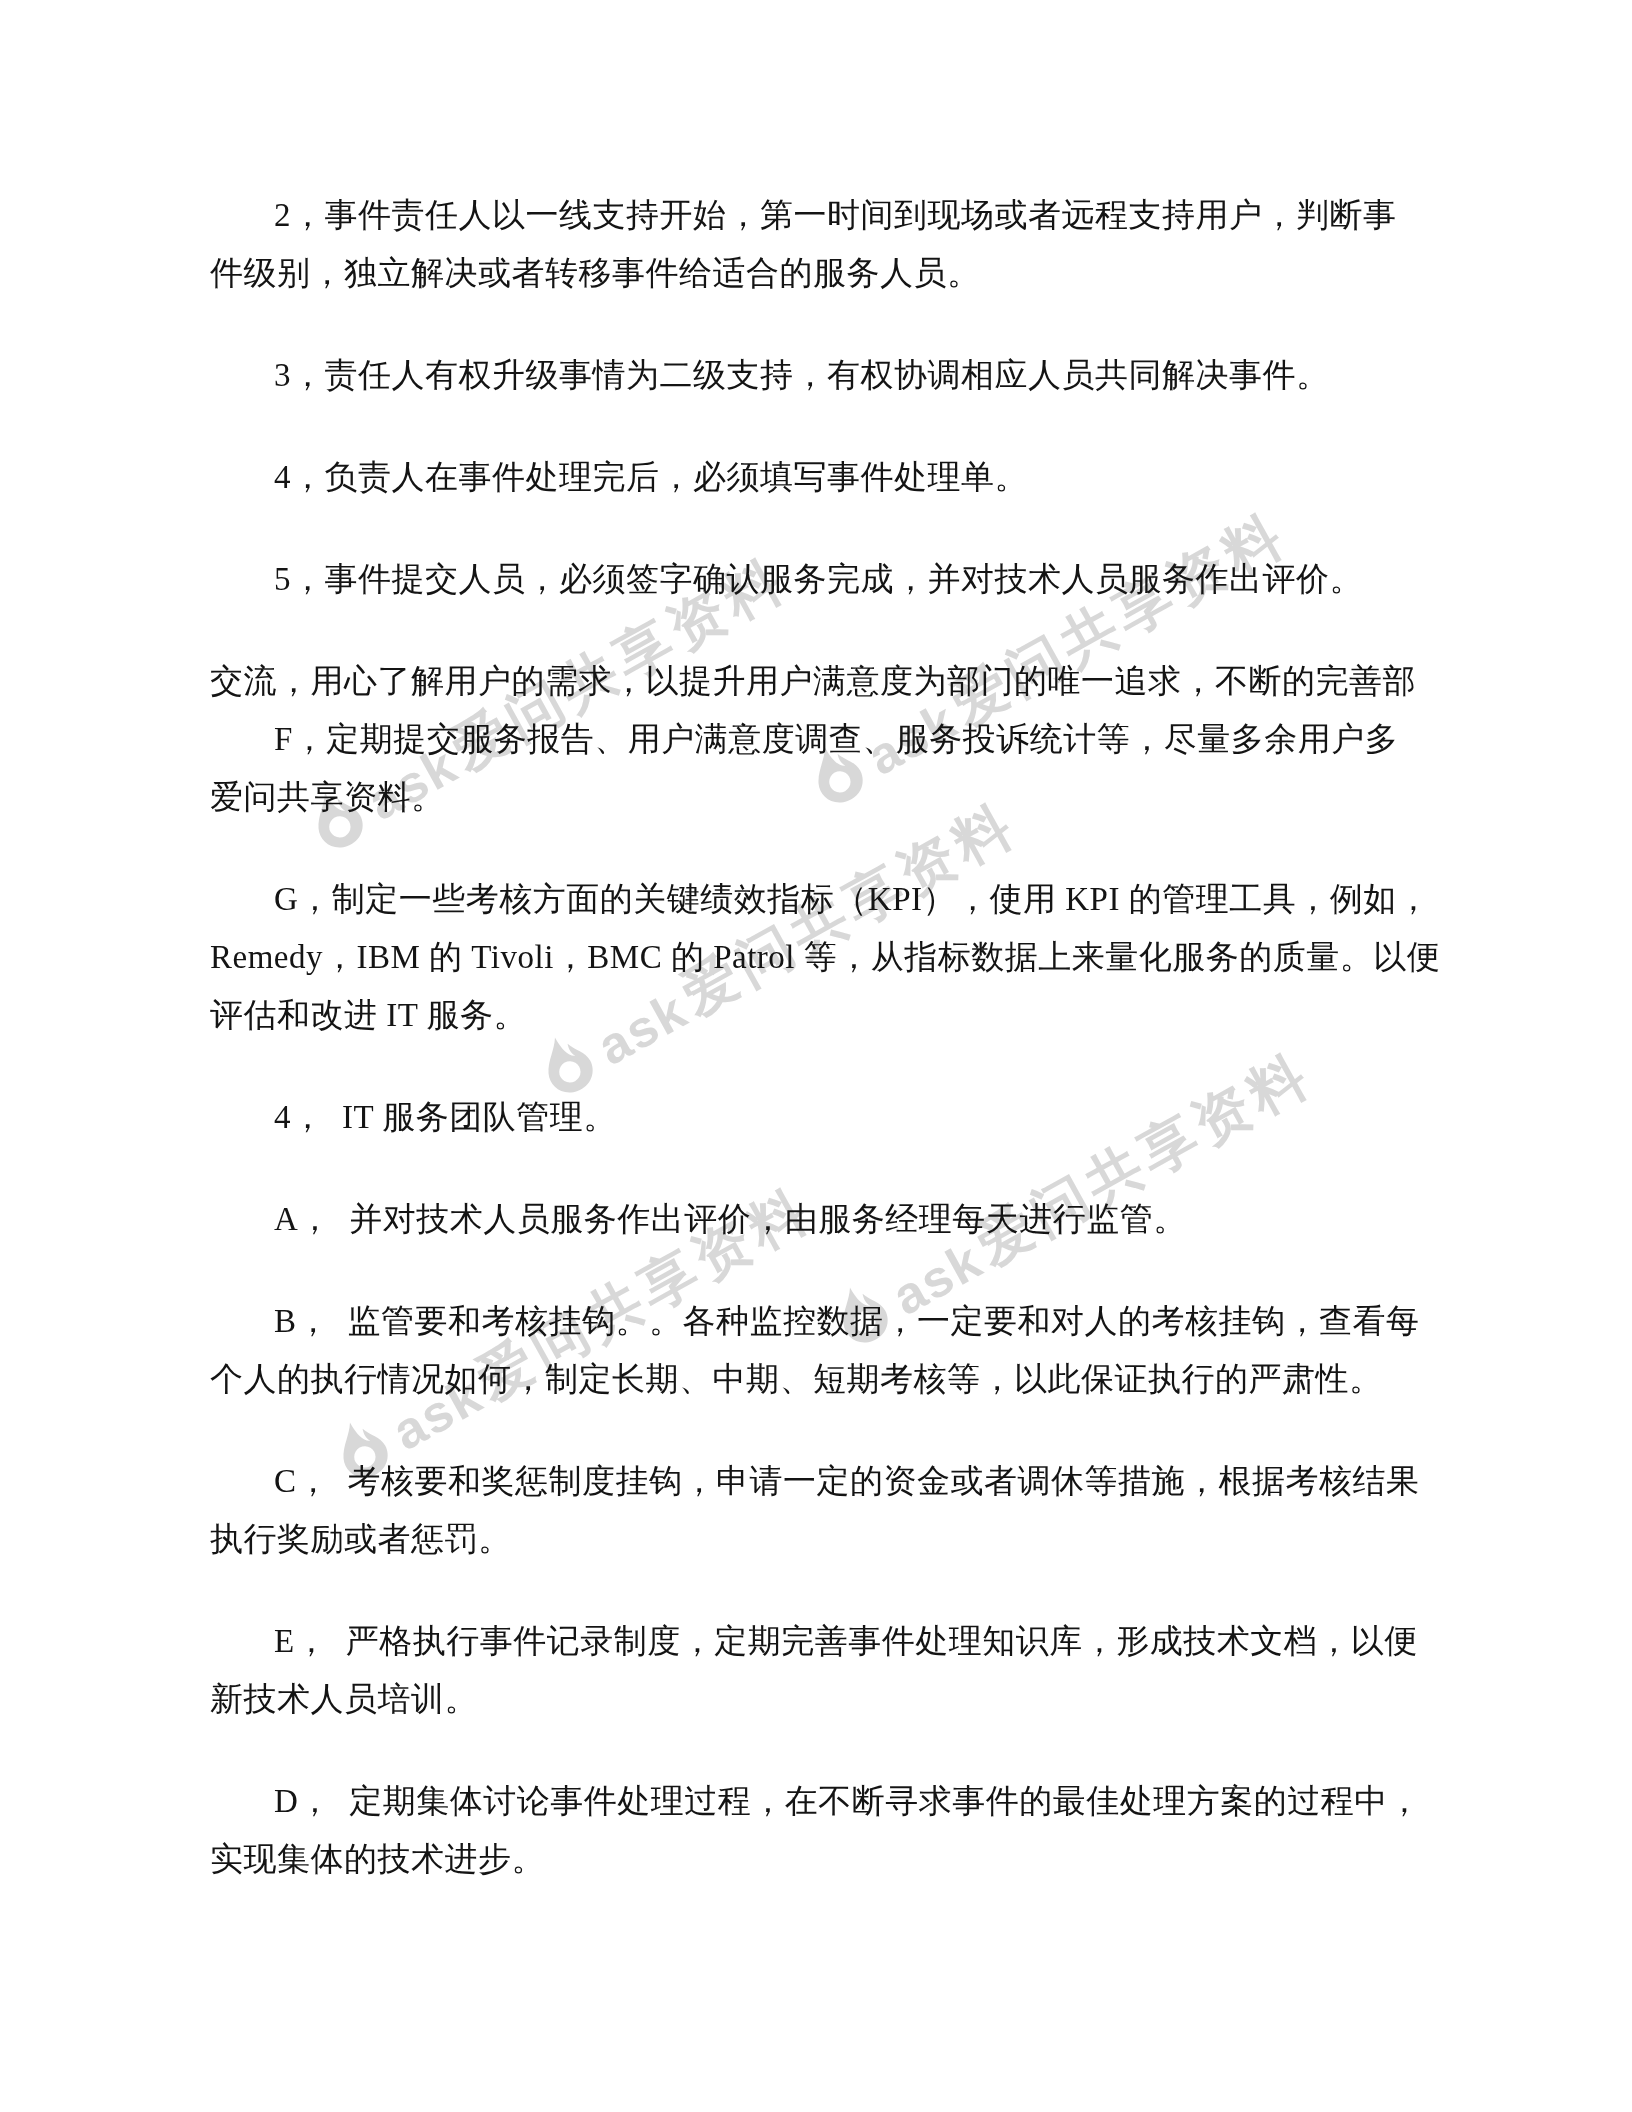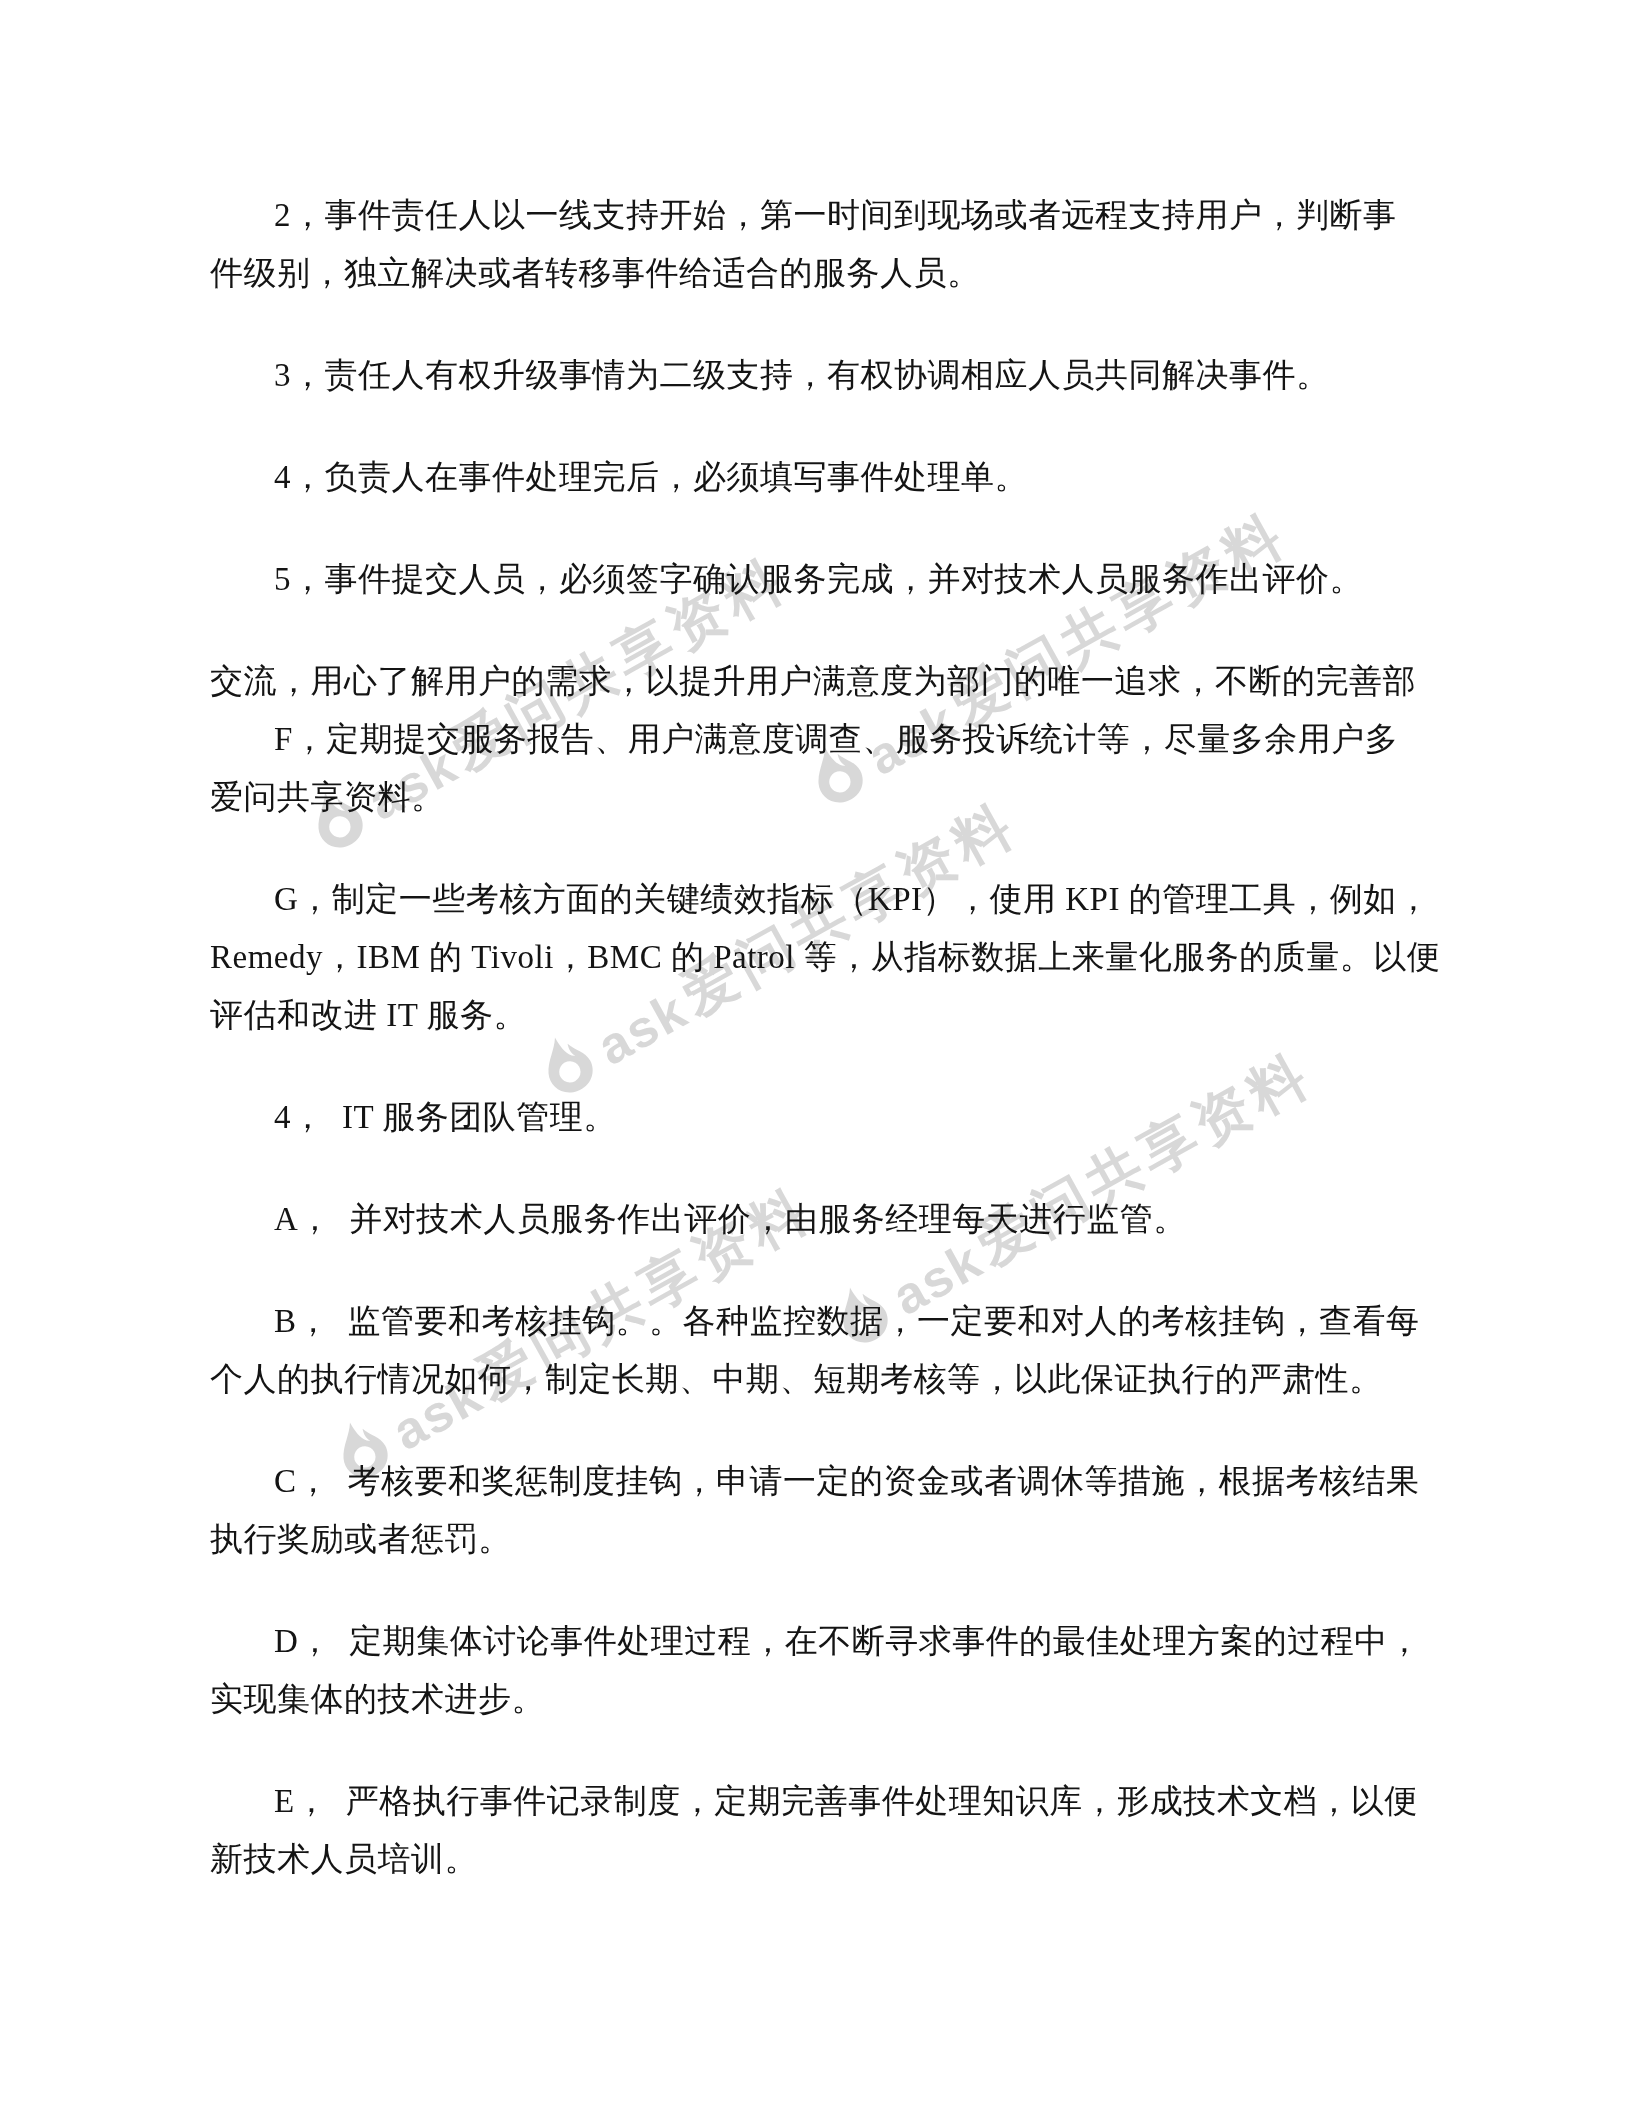--- a/index.html
+++ b/index.html
@@ -154,22 +154,22 @@
       </div>
       <div class="para">
         <div class="line indent">B，  监管要和考核挂钩。。各种监控数据，一定要和对人的考核挂钩，查看每</div>
         <div class="line">个人的执行情况如何，制定长期、中期、短期考核等，以此保证执行的严肃性。</div>
       </div>
       <div class="para">
         <div class="line indent">C，  考核要和奖惩制度挂钩，申请一定的资金或者调休等措施，根据考核结果</div>
         <div class="line">执行奖励或者惩罚。</div>
       </div>
       <div class="para">
+        <div class="line indent">E，  严格执行事件记录制度，定期完善事件处理知识库，形成技术文档，以便</div>
+        <div class="line">新技术人员培训。</div>
+      </div>
+      <div class="para">
         <div class="line indent">D，  定期集体讨论事件处理过程，在不断寻求事件的最佳处理方案的过程中，</div>
         <div class="line">实现集体的技术进步。</div>
-      </div>
-      <div class="para">
-        <div class="line indent">E，  严格执行事件记录制度，定期完善事件处理知识库，形成技术文档，以便</div>
-        <div class="line">新技术人员培训。</div>
       </div>
     </div>
 
 </div>
 
 </body></html>

